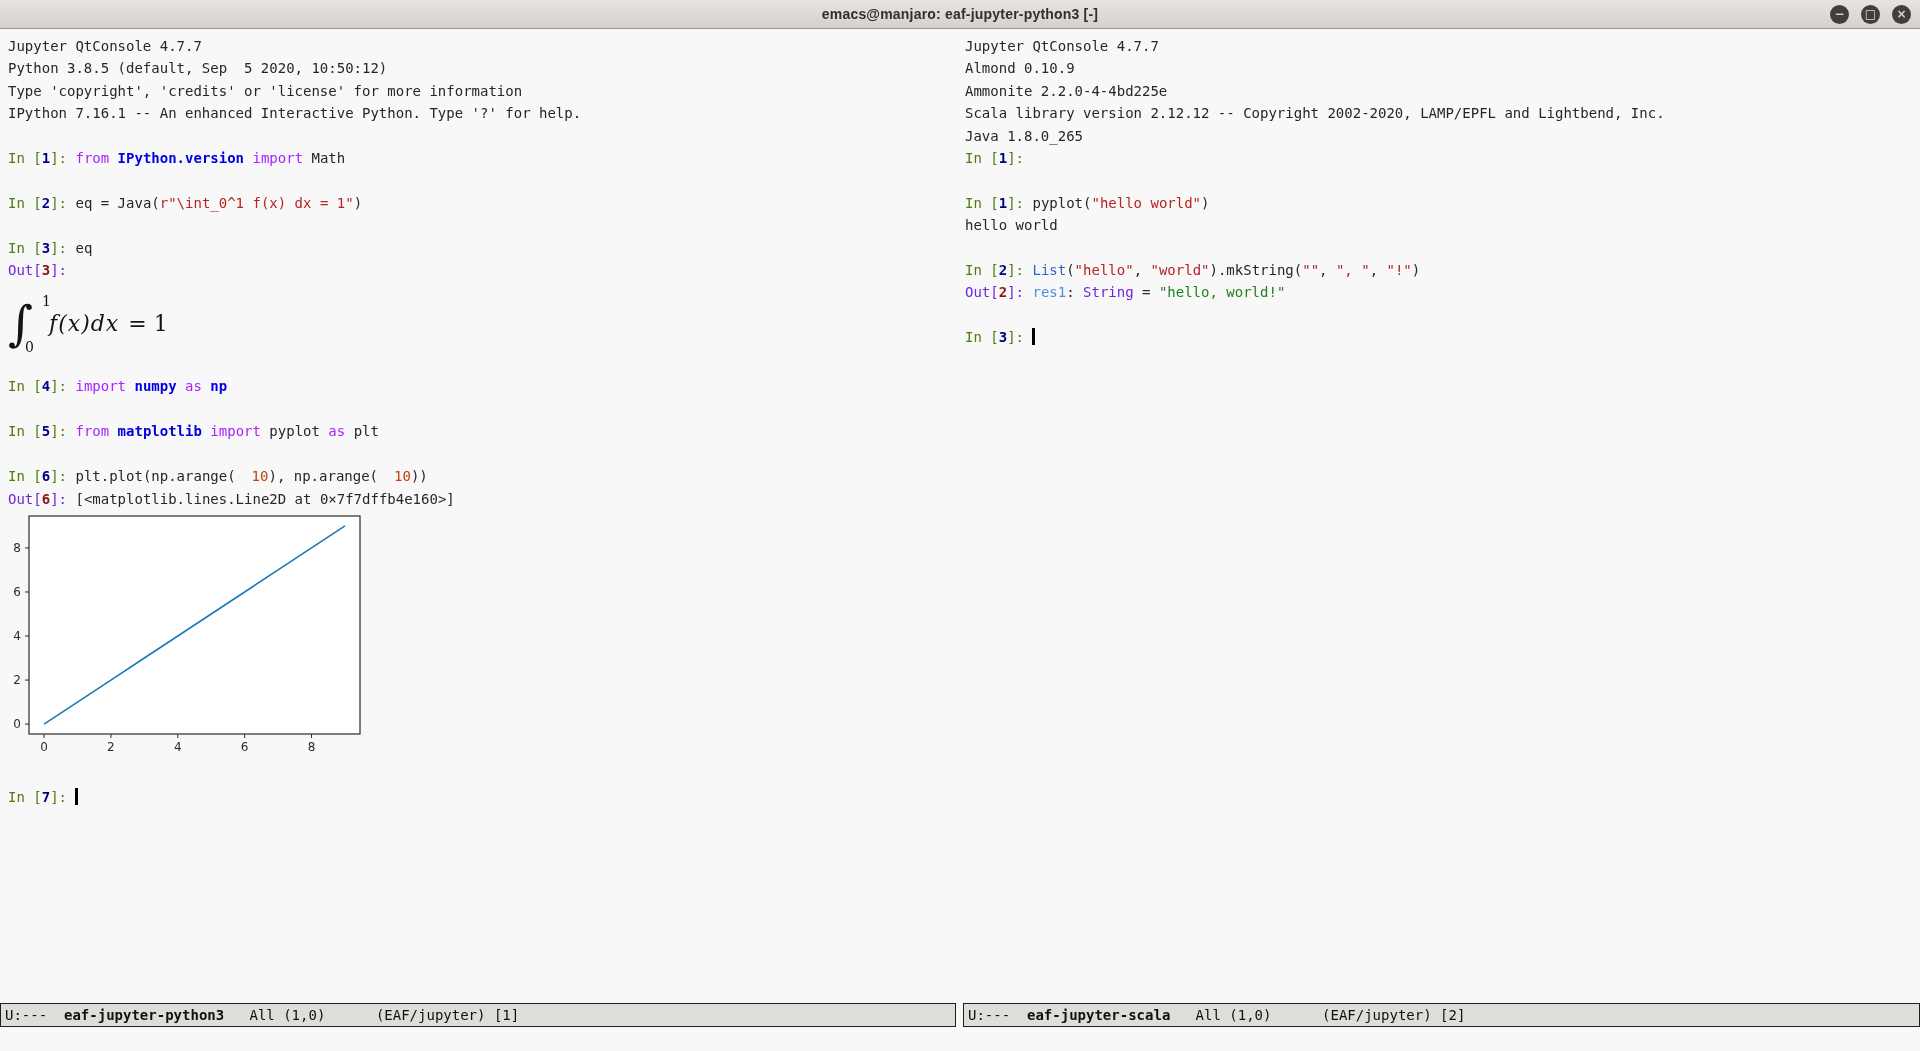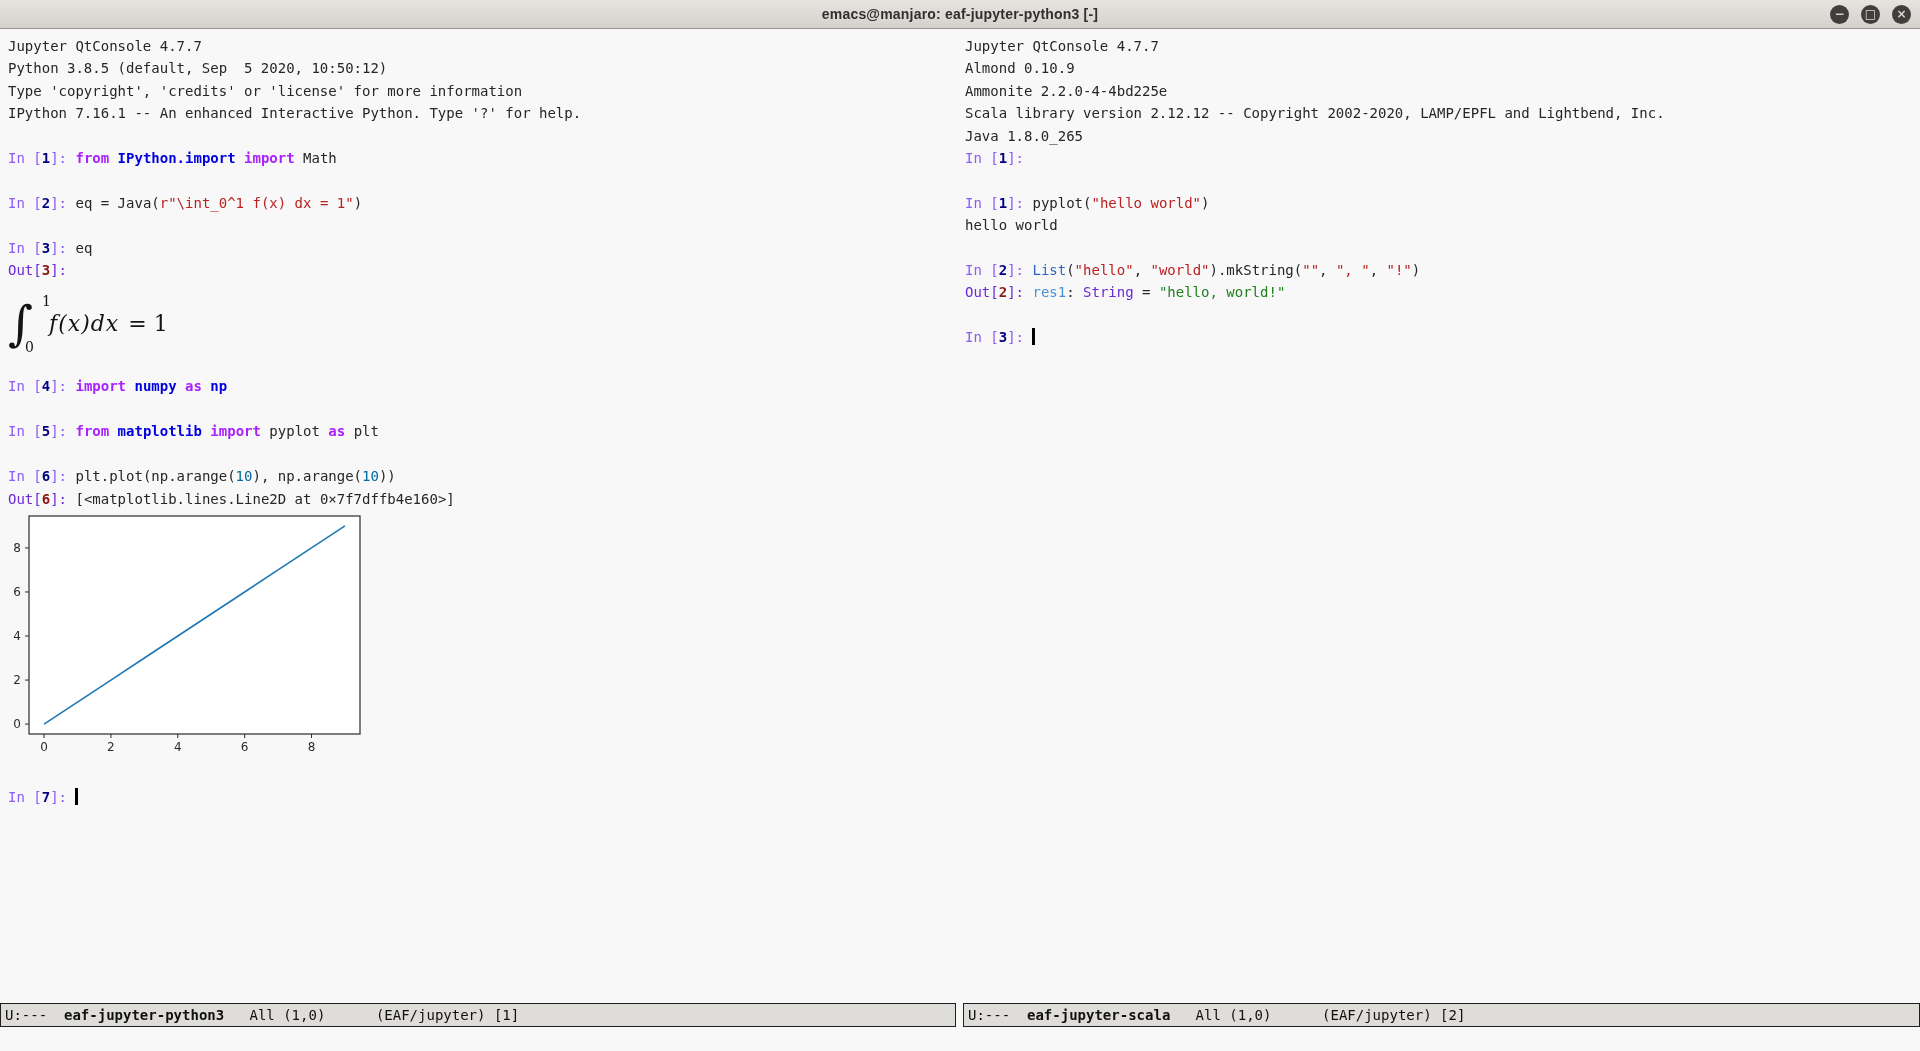--- a/index.html
+++ b/index.html
@@ -14,28 +14,28 @@
     display:flex;align-items:center;justify-content:center;font:bold 12px/1 "DejaVu Sans",sans-serif;cursor:default;}
   .wbtn span{transform:translateY(-0.5px);}
 
   
   .main{flex:0 0 974px;height:974px;display:flex;background:#f8f8f8;}
   .pane{padding:6px 0 0 8px;box-sizing:border-box;overflow:hidden;}
   .pane-left{width:957px;flex:0 0 957px;}
   .pane-right{flex:1 1 auto;}
   .cline{font:14px/22.4px "DejaVu Sans Mono",monospace;white-space:pre;min-height:22.4px;color:#262626;}
   .sg-t{color:#262626;}
-  .sg-p{color:#8b5cf6;}
+  .sg-p{color:#4d7c0f;}
   .sg-pb{color:#000080;font-weight:bold;}
   .sg-o{color:#6d28d9;}
   .sg-ob{color:#8b1616;font-weight:bold;}
-  .sg-k{color:#aa22ff;font-weight:bold;}
+  .sg-k{color:#aa22ff;font-weight:normal;}
   .sg-m{color:#0000e0;font-weight:bold;}
   .sg-s{color:#ba2121;}
-  .sg-n{color:#0369a1;}
+  .sg-n{color:#c2410c;margin-left:16px;}
   .sg-ty{color:#6d28d9;}
   .sg-g{color:#208020;}
   .sg-v{color:#4a90d9;}
   .sg-lb{color:#3465c0;}
   .cursor{display:inline-block;width:3px;height:17px;background:#000;vertical-align:-3px;}
 
   
   .latex{height:64px;margin:10px 0 20px 0;display:flex;align-items:center;
     font-family:"DejaVu Serif",serif;color:#141414;}
   .integral{position:relative;font-size:48px;line-height:.9;font-style:italic;padding-right:16px;}
@@ -79,21 +79,21 @@
     </div>
   </div>
 
   <div class="main">
     <div class="pane pane-left" id="pane-left">
         <div class="cline"><span class="sg-t">Jupyter QtConsole 4.7.7</span></div>
         <div class="cline"><span class="sg-t">Python 3.8.5 (default, Sep  5 2020, 10:50:12)</span></div>
         <div class="cline"><span class="sg-t">Type 'copyright', 'credits' or 'license' for more information</span></div>
         <div class="cline"><span class="sg-t">IPython 7.16.1 -- An enhanced Interactive Python. Type '?' for help.</span></div>
         <div class="cline">&nbsp;</div>
-        <div class="cline"><span class="sg-p">In [</span><span class="sg-pb">1</span><span class="sg-p">]: </span><span class="sg-k">from</span><span class="sg-t"> </span><span class="sg-m">IPython.import</span><span class="sg-t"> </span><span class="sg-k">import</span><span class="sg-t"> Math</span></div>
+        <div class="cline"><span class="sg-p">In [</span><span class="sg-pb">1</span><span class="sg-p">]: </span><span class="sg-k">from</span><span class="sg-t"> </span><span class="sg-m">IPython.version</span><span class="sg-t"> </span><span class="sg-k">import</span><span class="sg-t"> Math</span></div>
         <div class="cline">&nbsp;</div>
         <div class="cline"><span class="sg-p">In [</span><span class="sg-pb">2</span><span class="sg-p">]: </span><span class="sg-t">eq = Java(</span><span class="sg-s">r"\int_0^1 f(x) dx = 1"</span><span class="sg-t">)</span></div>
         <div class="cline">&nbsp;</div>
         <div class="cline"><span class="sg-p">In [</span><span class="sg-pb">3</span><span class="sg-p">]: </span><span class="sg-t">eq</span></div>
         <div class="cline"><span class="sg-o">Out[</span><span class="sg-ob">3</span><span class="sg-o">]: </span></div>
         <div class="latex">
           <span class="integral">∫<span class="int-upper">1</span><span class="int-lower">0</span></span>
           <span class="math-body">f(x)dx</span>
           <span class="math-rhs">= 1</span>
         </div>

